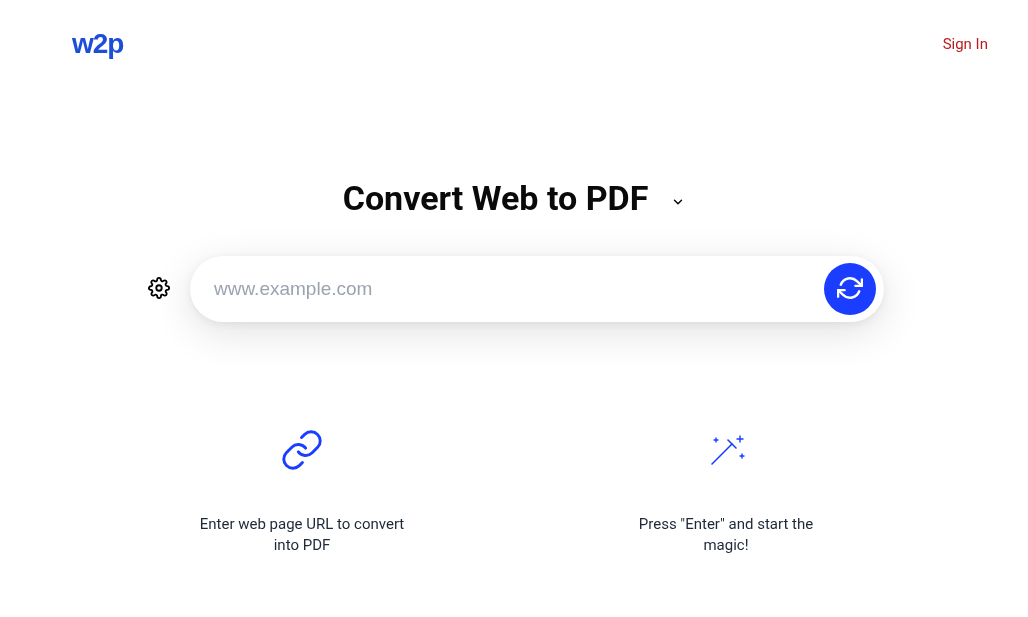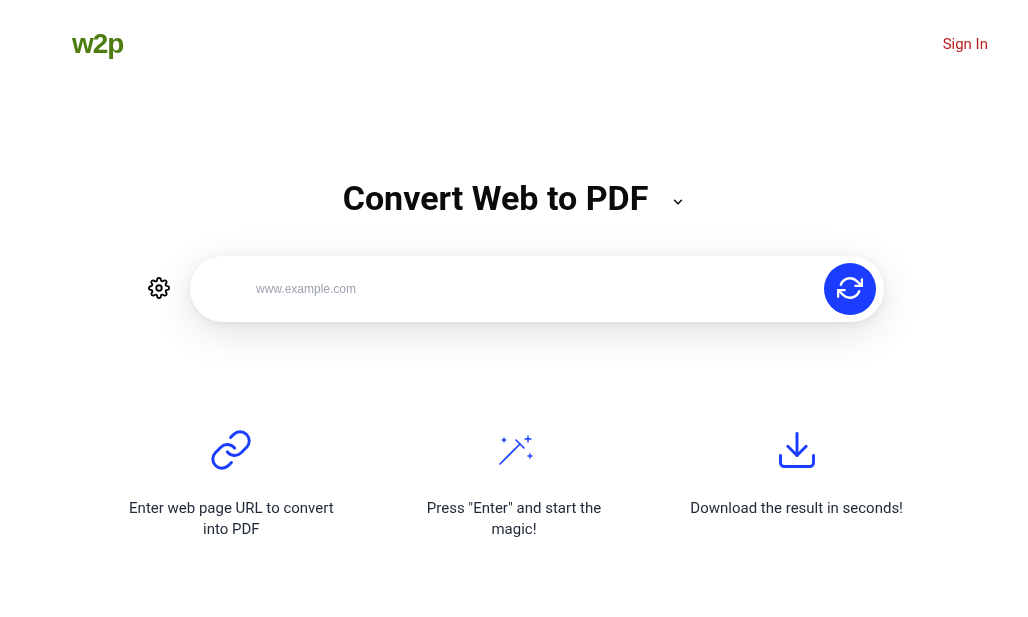--- a/index.html
+++ b/index.html
@@ -19,21 +19,21 @@
     .header {
       display: flex;
       justify-content: space-between;
       align-items: center;
       padding: 28px 40px 20px 72px;
     }
     
     .logo {
       font-weight: 900;
       font-size: 28px;
-      color: #4d7c0f;
+      color: #1d4ed8;
       letter-spacing: -1px;
       font-family: Arial Black, Arial, sans-serif;
     }
     
     .sign-in {
       color: #b91c1c;
       font-size: 15px;
       cursor: pointer;
       text-decoration: none;
     }
@@ -90,25 +90,24 @@
       border-radius: 40px;
       box-shadow: 0 10px 40px rgba(0, 0, 0, 0.12), 0 2px 8px rgba(0,0,0,0.06);
       padding: 7px 8px 7px 24px;
       height: 66px;
     }
     
     .url-input {
       flex: 1;
       border: none;
       outline: none;
-      font-size: 12px;
+      font-size: 19px;
       color: #444;
       background: transparent;
       height: 100%;
-      margin-left: 42px;
     }
     
     .url-input::placeholder {
       color: #9ca3af;
     }
     
     .submit-button {
       width: 52px;
       height: 52px;
       border-radius: 50%;
@@ -128,20 +127,21 @@
       padding: 104px 110px 0;
       gap: 40px;
     }
     
     .feature {
       flex: 1;
       text-align: center;
       display: flex;
       flex-direction: column;
       align-items: center;
+      gap: 16px;
     }
     
     .feature-icon {
       height: 48px;
       display: flex;
       align-items: center;
       justify-content: center;
       margin-bottom: 24px;
       color: #1a3dff;
     }
@@ -212,24 +212,14 @@
           <line x1="10" y1="38" x2="30" y2="18"></line>
           <line x1="26" y1="14" x2="34" y2="22"></line>
           <path d="M38 10 L38 16 M35 13 L41 13" stroke-width="1.4"></path>
           <path d="M14 12 L14 16 M12 14 L16 14" stroke-width="1.4"></path>
           <path d="M40 28 L40 32 M38 30 L42 30" stroke-width="1.4"></path>
         </svg>
       </div>
       <div class="feature-text">Press "Enter" and start the magic!</div>
     </div>
 
-    <div class="feature">
-      <div class="feature-icon">
-        <svg width="44" height="44" viewBox="0 0 24 24" fill="none" stroke="currentColor" stroke-width="1.6" stroke-linecap="round" stroke-linejoin="round">
-          <path d="M21 15v4a2 2 0 0 1-2 2H5a2 2 0 0 1-2-2v-4"></path>
-          <polyline points="7 10 12 15 17 10"></polyline>
-          <line x1="12" y1="15" x2="12" y2="3"></line>
-        </svg>
-      </div>
-      <div class="feature-text">Download the result in seconds!</div>
-    </div>
   </div>
 </div>
 
 </body></html>

